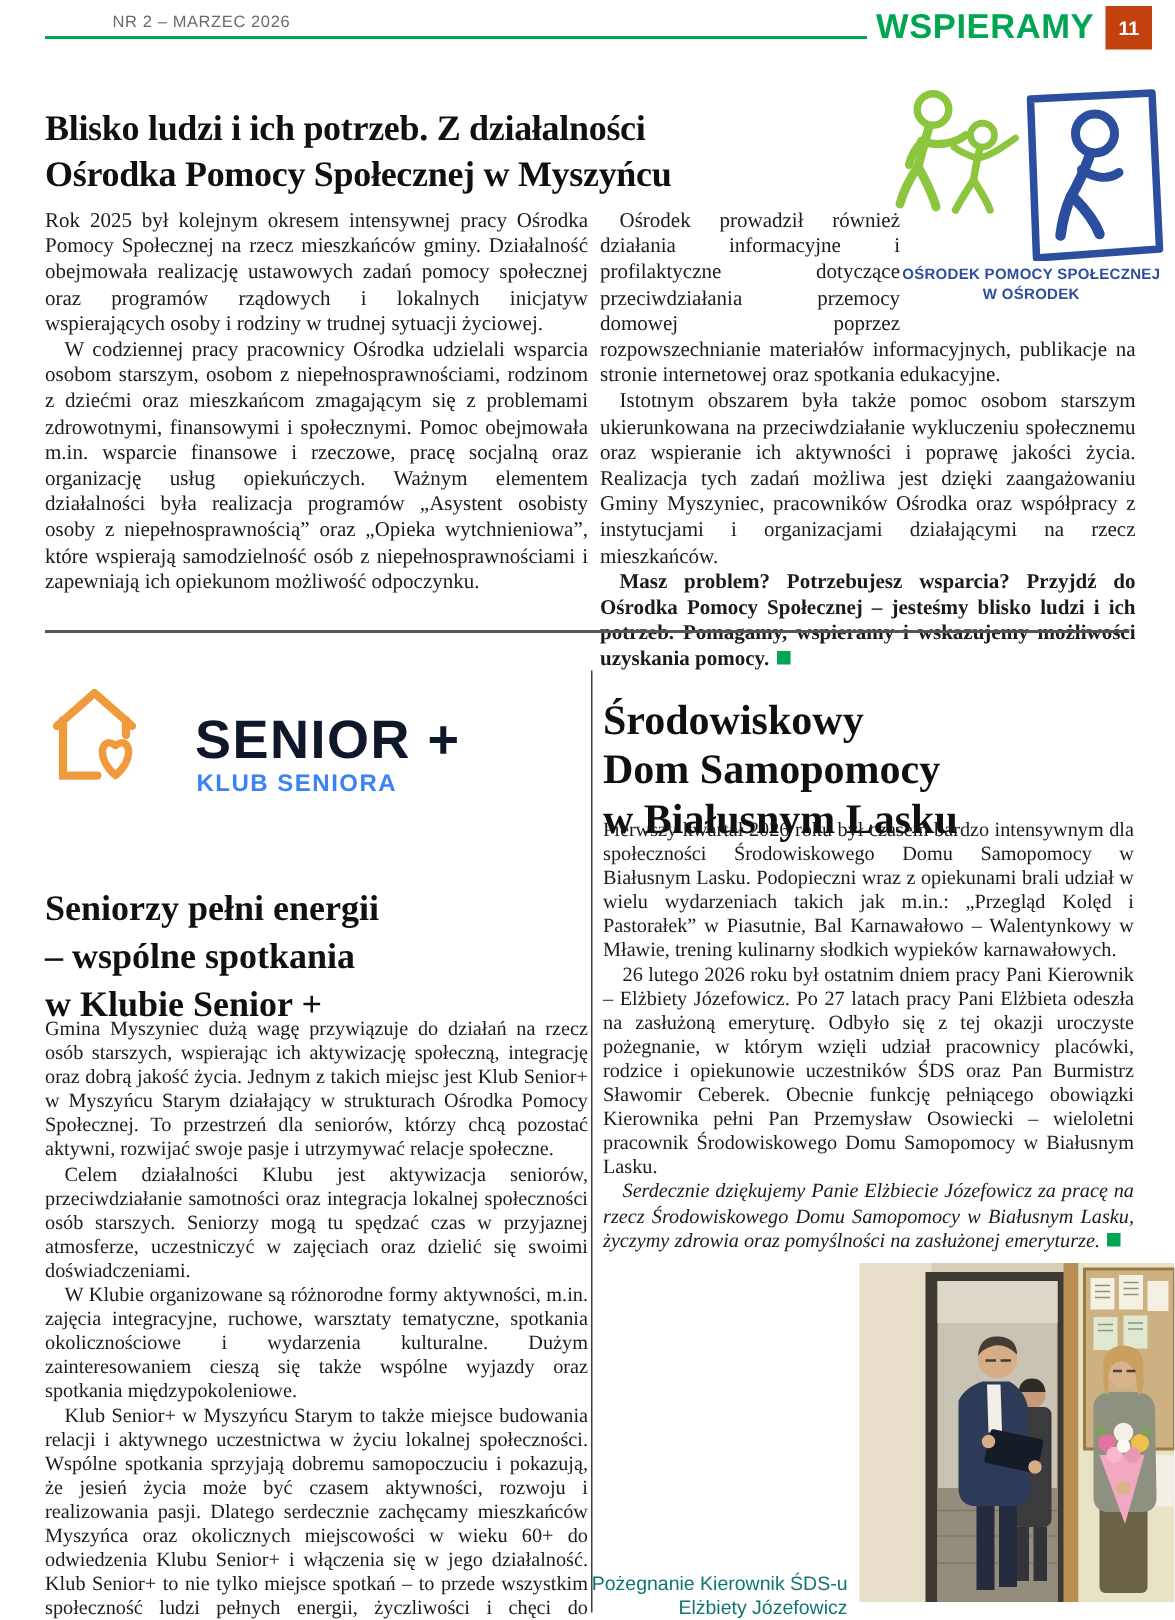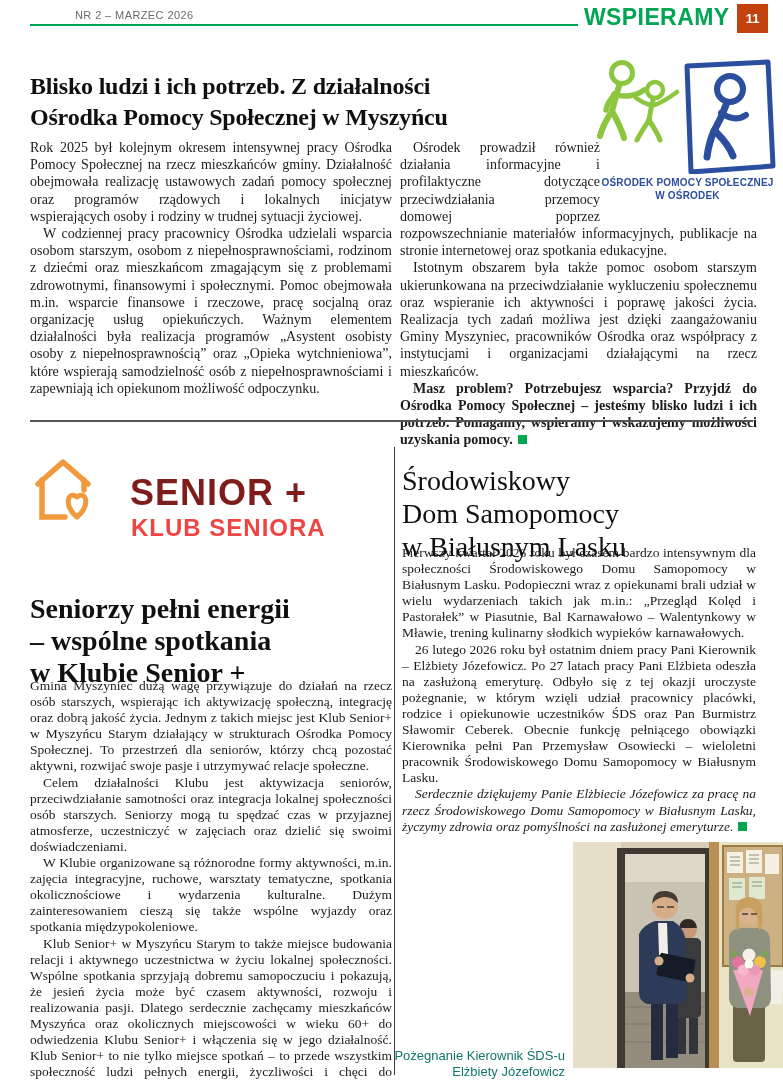--- a/index.html
+++ b/index.html
@@ -35,29 +35,29 @@
   .bolditalic{font-weight:normal;font-style:italic;}
   .endmark{display:inline-block;width:9px;height:9px;background:#00A651;margin-left:5px;}
 
   
   .hr-main{left:30px;top:420px;width:723px;height:2px;background:#55565a;}
   .v-divider{left:394px;top:447px;width:1px;height:628px;background:#3d3d3d;}
 
   
   .senior-logo{left:30px;top:450px;width:345px;height:118px;}
   .house-icon{position:absolute;left:0;top:3px;}
-  .senior-title-text{position:absolute;left:100px;top:22px;color:#7f1d1d;font-weight:bold;font-size:36px;
+  .senior-title-text{position:absolute;left:100px;top:22px;color:#0f172a;font-weight:bold;font-size:36px;
     letter-spacing:1px;font-family:"Liberation Sans","DejaVu Sans",sans-serif;}
-  .senior-subtitle{position:absolute;left:101px;top:64px;color:#ef4444;font-weight:bold;font-size:24px;
+  .senior-subtitle{position:absolute;left:101px;top:64px;color:#3b82f6;font-weight:bold;font-size:16px;
     letter-spacing:1px;font-family:"Liberation Sans","DejaVu Sans",sans-serif;}
-  .a2-title{left:30px;top:570px;width:362px;font-size:28px;line-height:32px;font-weight:bold;color:#101010;}
+  .a2-title{left:30px;top:570px;width:362px;font-size:24px;line-height:32px;font-weight:bold;color:#101010;}
   .a2-body{left:30px;top:678px;width:362px;}
 
   
-  .a3-title{left:402px;top:441px;width:354px;font-size:28px;line-height:33px;font-weight:normal;color:#101010;}
+  .a3-title{left:402px;top:441px;width:354px;font-size:28px;line-height:33px;font-weight:bold;color:#101010;}
   .a3-body{left:402px;top:545px;width:354px;}
   .photo{left:573px;top:842px;width:210px;height:226px;}
   .caption{left:392px;top:1048px;width:173px;text-align:right;font-size:13px;line-height:16px;color:#0f766e;}
 </style>
 </head>
 <body>
 
 <div class="abs issue sans">NR 2 – MARZEC 2026</div>
 <div class="abs header-rule"></div>
 <div class="abs section-name sans">WSPIERAMY</div>

